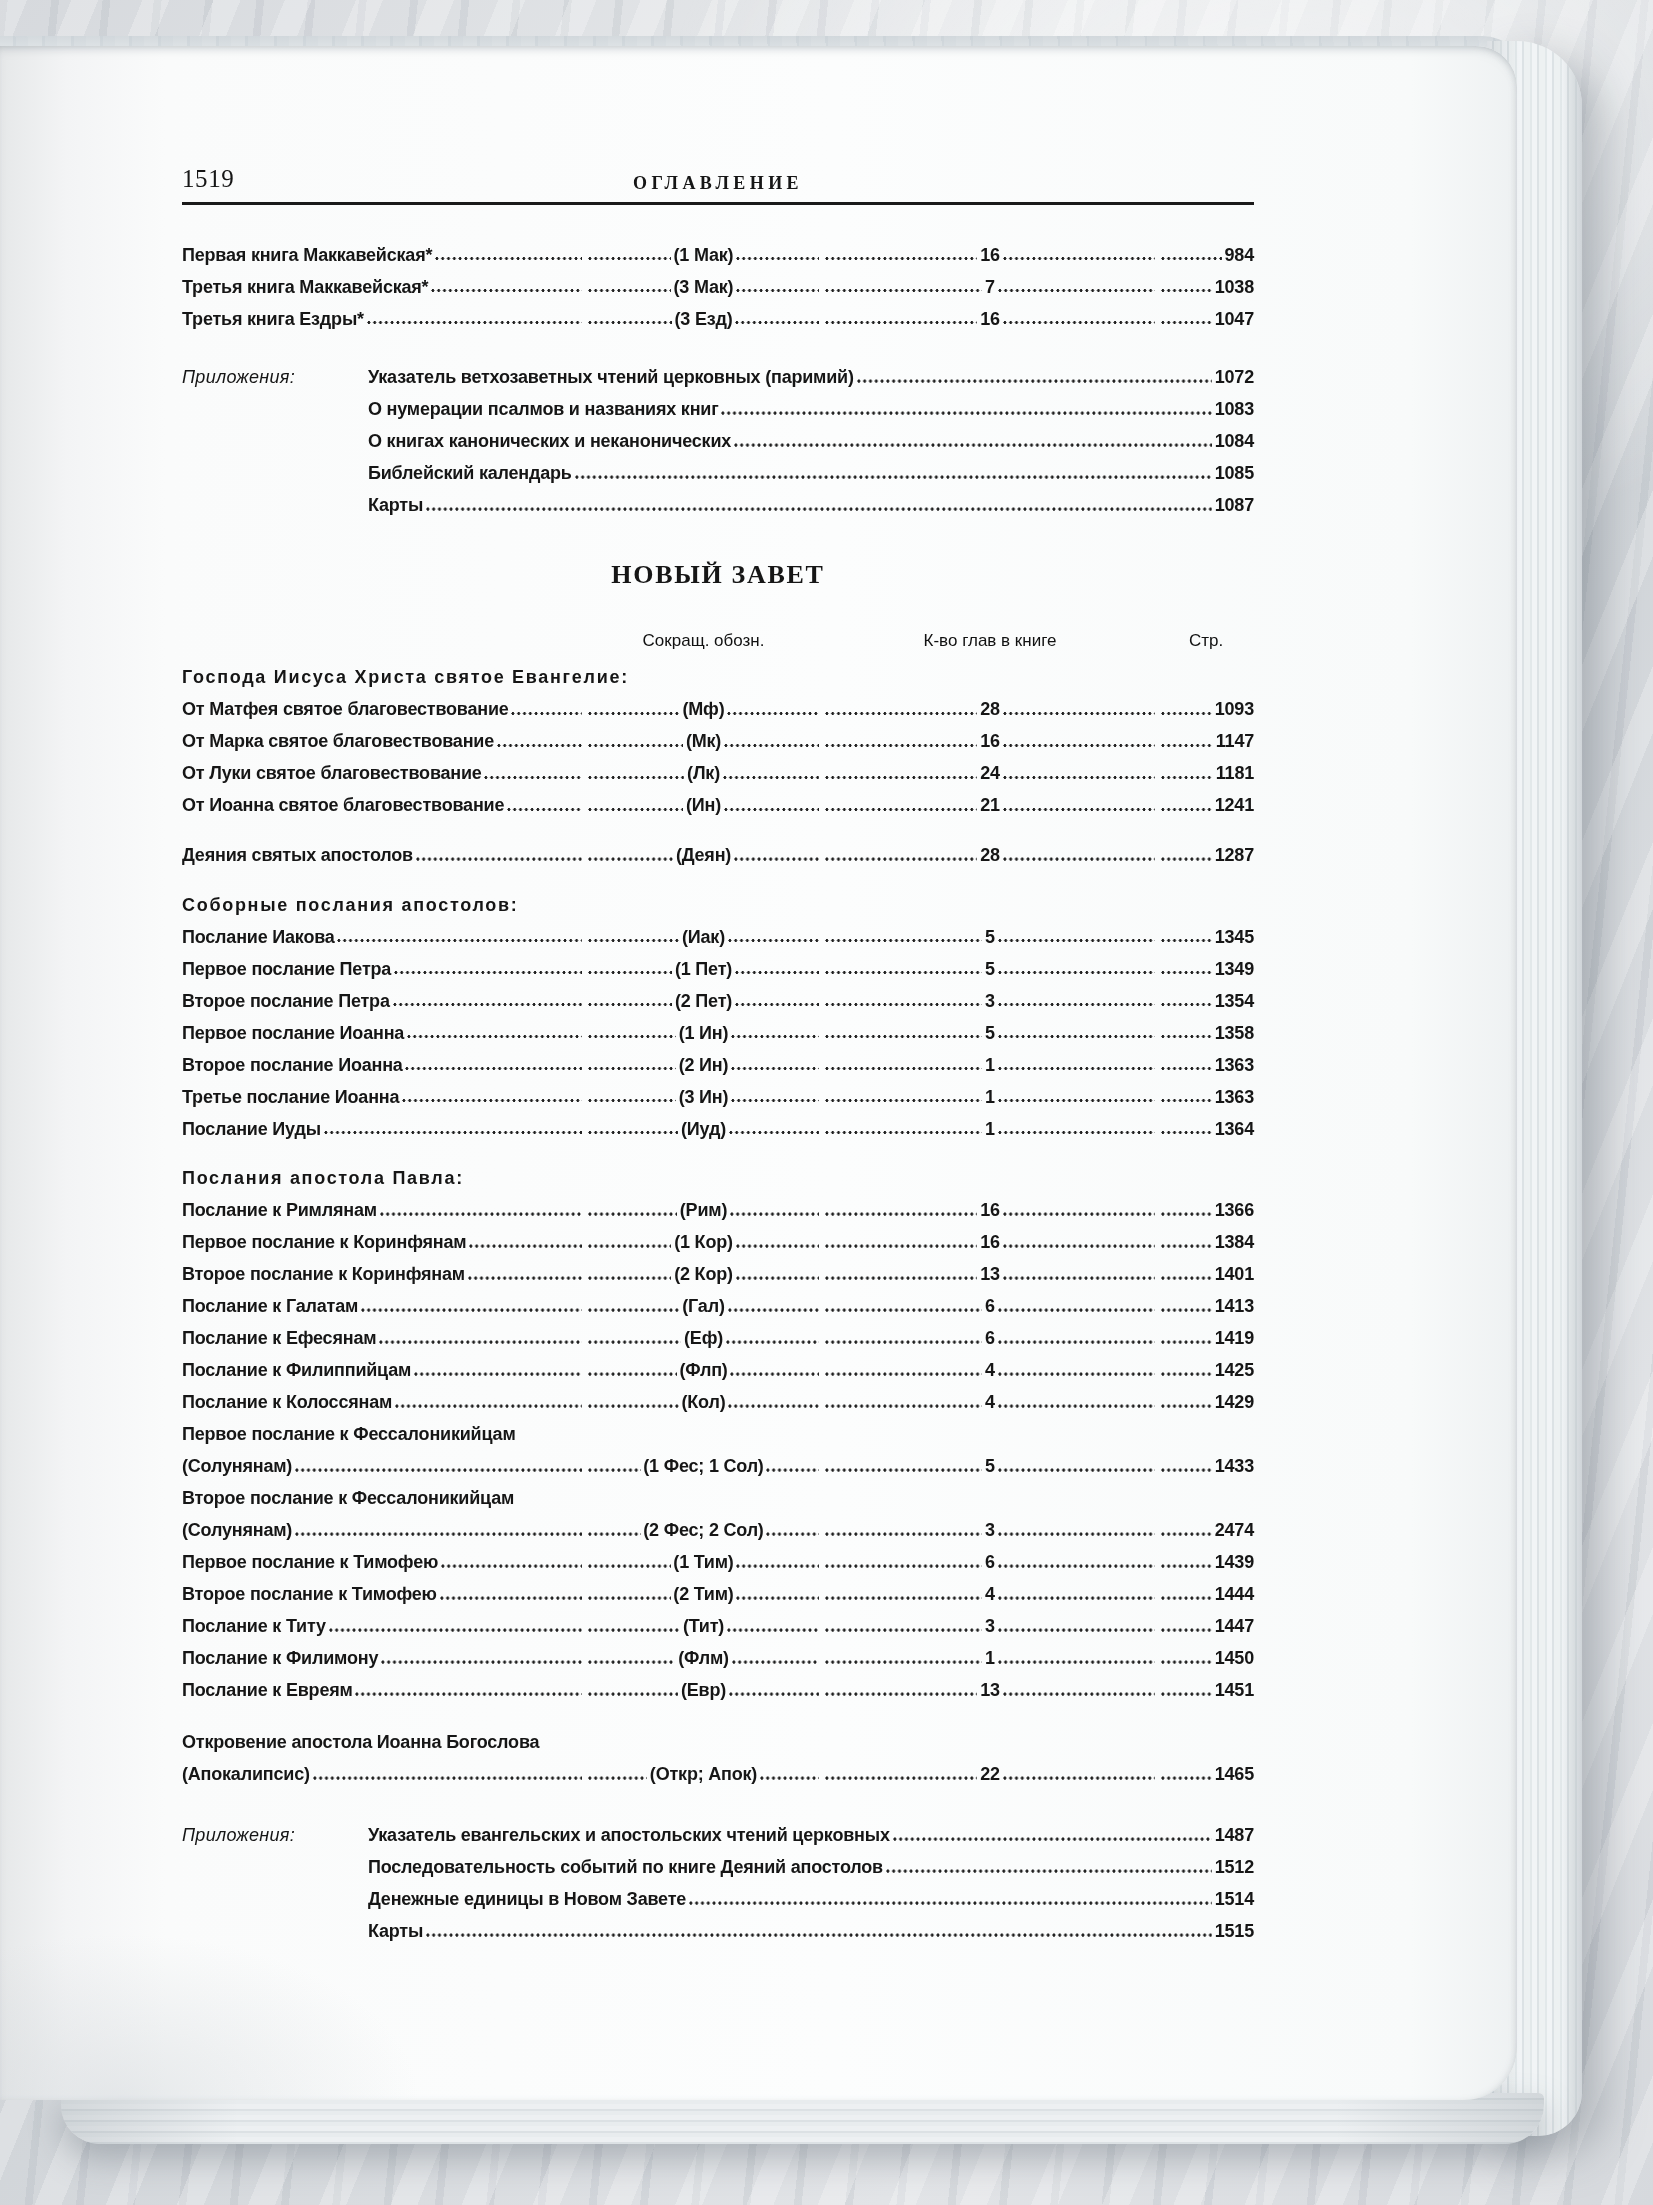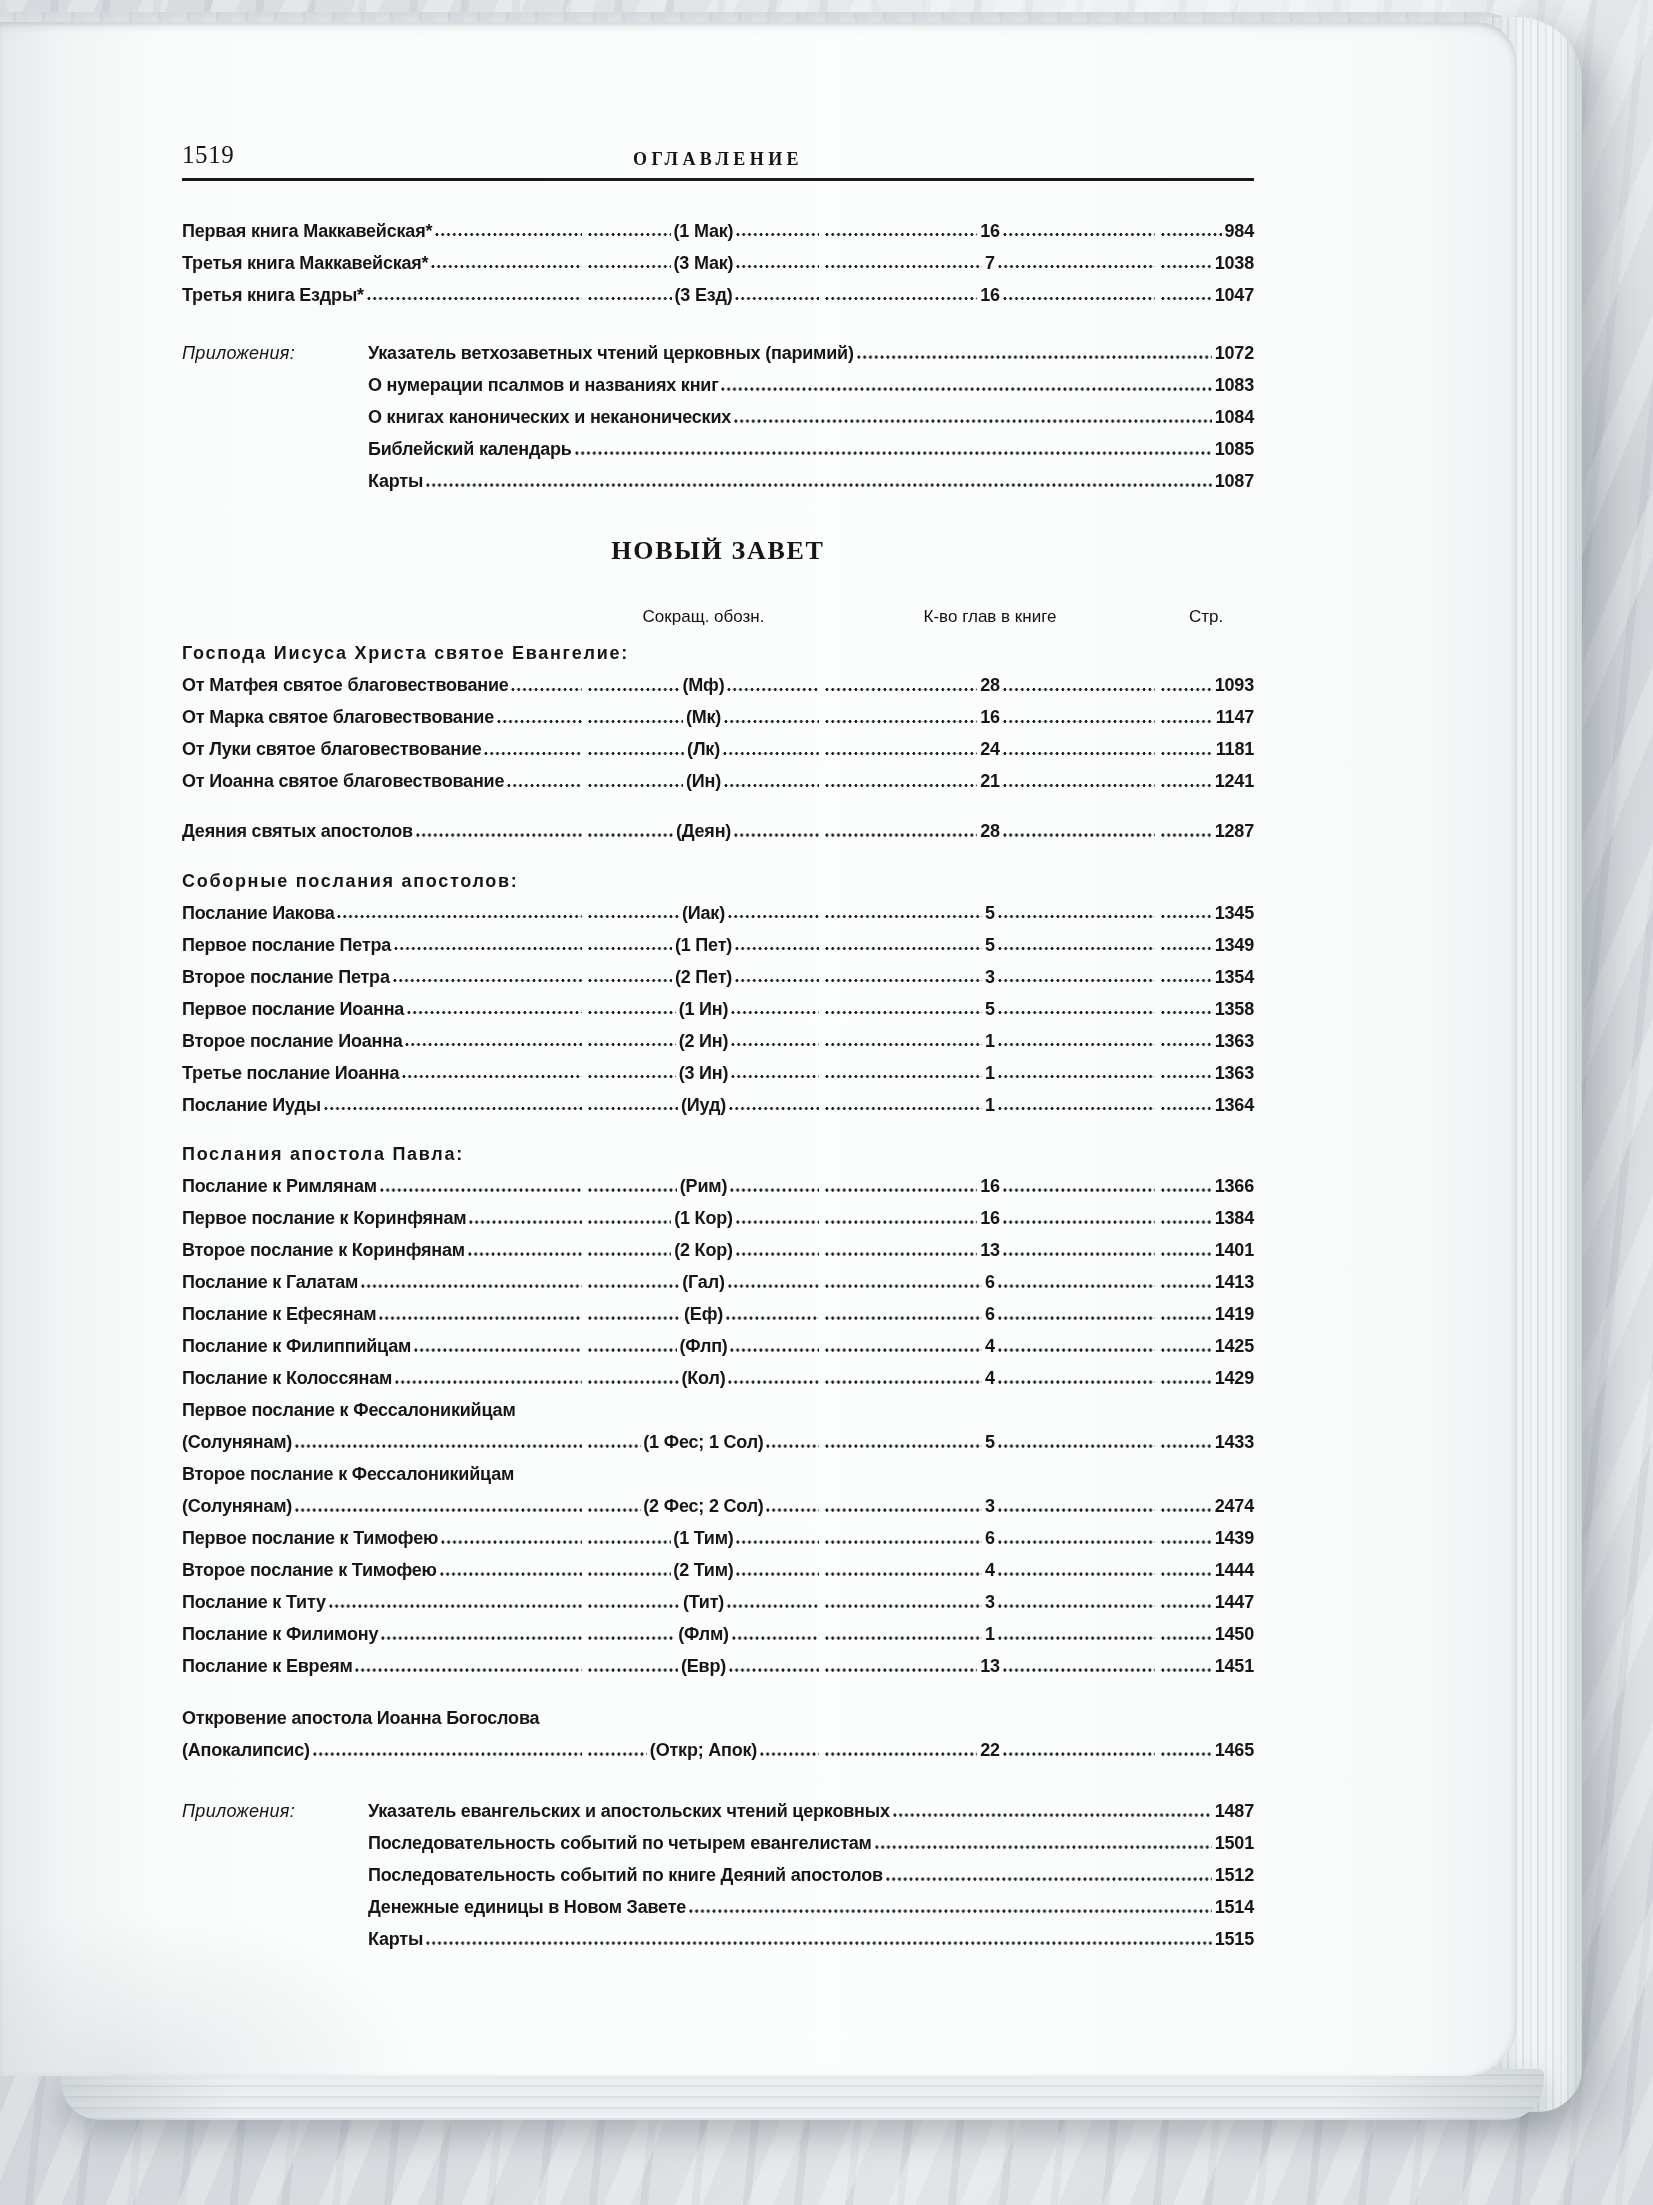--- a/index.html
+++ b/index.html
@@ -5,21 +5,21 @@
   html,body{margin:0;padding:0;}
   body{
     width:1654px;height:2205px;position:relative;overflow:hidden;
     font-family:"Liberation Sans",sans-serif;
     background:
       radial-gradient(1048px 717px at 78% 6%, rgba(255,255,255,.55), rgba(255,255,255,0) 60%),
       repeating-linear-gradient(112deg, rgba(255,255,255,.25) 0 25px, rgba(255,255,255,0) 25px 66px),
       repeating-linear-gradient(96deg, rgba(150,158,168,.16) 0 7.7px, rgba(0,0,0,0) 7.7px 51px),
       linear-gradient(135deg,#d6d9dd 0%, #e7e9eb 28%, #d1d5d9 55%, #e2e4e7 80%, #d6d9dd 100%);
   }
-  .scene{position:absolute;inset:0;}
+  .scene{position:absolute;inset:0;margin-top:24px;}
   
   .top-edge{
     position:absolute;left:0;top:12px;width:1526px;height:44px;border-radius:0 50px 0 0;
     background:
       linear-gradient(180deg, rgba(190,198,204,.55), rgba(255,255,255,0) 70%),
       repeating-linear-gradient(88deg,#eff2f3 0 14.3px,#dee4e7 14.3px 17px,#e9edef 17px 29px);
   }
   .fore-edge{
     position:absolute;left:1487px;top:16.5px;width:95px;height:2095px;
     border-radius:0 65px 44px 0;
@@ -784,26 +784,20 @@
 
       <div id="nt-appendix" class="appendix">
           <div class="app-row">
             <span class="app-label">Приложения:</span>
             <span class="app-title txt">Указатель евангельских и апостольских чтений церковных</span>
             <span class="lead"></span>
             <span class="txt">1487</span>
           </div>
           <div class="app-row">
             <span class="app-label"></span>
-            <span class="app-title txt">Последовательность событий по четырем евангелистам</span>
-            <span class="lead"></span>
-            <span class="txt">1501</span>
-          </div>
-          <div class="app-row">
-            <span class="app-label"></span>
             <span class="app-title txt">Последовательность событий по книге Деяний апостолов</span>
             <span class="lead"></span>
             <span class="txt">1512</span>
           </div>
           <div class="app-row">
             <span class="app-label"></span>
             <span class="app-title txt">Денежные единицы в Новом Завете</span>
             <span class="lead"></span>
             <span class="txt">1514</span>
           </div>

